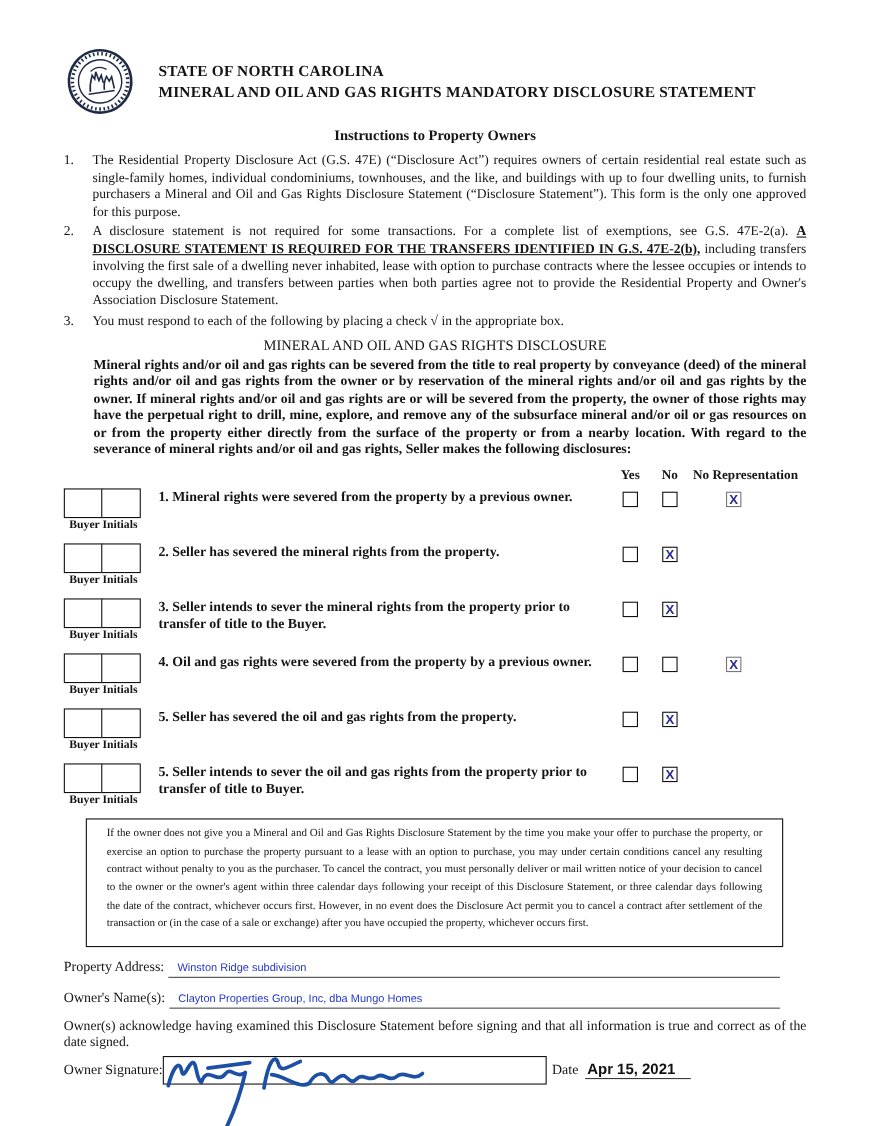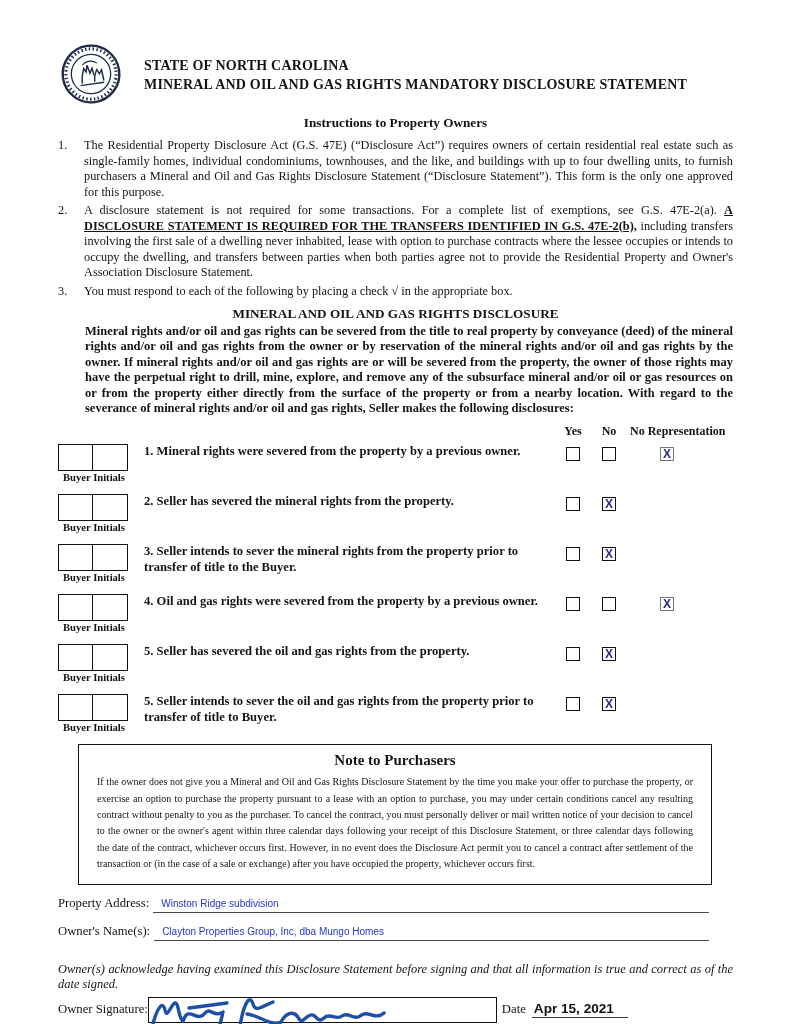--- a/index.html
+++ b/index.html
@@ -11,21 +11,21 @@
   .seal{width:66px;height:64px;flex:none;margin-top:2px;}
   .titles{margin-left:20px;margin-top:16px;font-weight:bold;font-size:14px;line-height:19px;letter-spacing:.2px;}
 
   .instr-heading{text-align:center;font-weight:bold;font-size:13.2px;margin:9px 0 7px;}
 
   .instr-item{display:flex;font-size:12.3px;line-height:15.5px;text-align:justify;margin-bottom:3px;}
   .instr-item .num{width:26px;flex:none;}
   .instr-item .body{flex:1;}
   .bu{font-weight:bold;text-decoration:underline;}
 
-  .disc-heading{text-align:center;font-weight:bold;font-size:13.2px;margin:7px 0 2px;}
+  .disc-heading{text-align:center;font-weight:normal;font-size:13.2px;margin:7px 0 2px;}
   .disc-intro{font-weight:bold;margin:0 0 0 27px;text-align:justify;font-size:12.5px;line-height:15.4px;}
 
   
   .colhead{display:flex;font-weight:bold;font-size:12px;margin:8px 0 5px;}
   .colhead .sp{width:498px;flex:none;}
   .hy{width:34px;flex:none;text-align:center;}
   .hn{width:38px;flex:none;text-align:center;}
   .hnr{flex:1;text-align:left;padding-left:2px;}
 
   .drow{display:flex;align-items:flex-start;margin-bottom:11px;}
@@ -46,21 +46,21 @@
   .note-box{margin:4px 0 10px 20px;width:634px;border:1.6px solid #111;box-sizing:border-box;padding:5px 18px 12px;}
   .note-title{text-align:center;font-weight:bold;font-size:15px;margin:2px 0 5px;}
   .note-body{text-align:justify;font-size:10px;line-height:16.3px;margin:0;}
 
   
   .field{display:flex;align-items:flex-start;margin-top:11px;font-size:12.7px;}
   .f-label{flex:none;padding-right:4px;}
   .f-line{flex:1;border-bottom:1.4px solid #4a4a4a;margin-right:24px;padding:0 0 1px 8px;}
   .f-value{color:#2336cc;font-family:"Liberation Sans",sans-serif;font-size:10px;}
 
-  .ack{font-style:italic;font-size:12.45px;line-height:15.2px;text-align:justify;margin:21px 0 2px;}
+  .ack{font-size:12.45px;line-height:15.2px;text-align:justify;margin:8px 0 2px;}
 
   .sigrow{display:flex;align-items:center;margin-top:4px;font-size:12.7px;}
   .sig-label{flex:none;}
   .sig-box{width:347px;height:24px;border:1.9px solid #111;flex:none;position:relative;background:#fff;}
   .date-label{margin-left:5px;flex:none;}
   .date-value{font-family:"Liberation Sans",sans-serif;font-weight:bold;font-size:13.6px;color:#111;
               border-bottom:1.7px solid #3a3a3a;margin-left:6px;padding:0 14px 1px 2px;}
 
   .sig-scrawl{position:absolute;left:-22px;top:-16px;width:330px;height:92px;overflow:visible;pointer-events:none;}
 </style>
@@ -217,21 +217,20 @@
           <span class="cb"></span>
         </div>
         <div class="colno">
           <span class="cb">X</span>
         </div>
         <div class="colnr"></div>
       </div>
     </div>
 
   <div class="note-box">
-    <div class="note-title">Note to Purchasers</div>
     <p class="note-body">If the owner does not give you a Mineral and Oil and Gas Rights Disclosure Statement by the time you make your offer to purchase the property, or exercise an option to purchase the property pursuant to a lease with an option to purchase, you may under certain conditions cancel any resulting contract without penalty to you as the purchaser. To cancel the contract, you must personally deliver or mail written notice of your decision to cancel to the owner or the owner's agent within three calendar days following your receipt of this Disclosure Statement, or three calendar days following the date of the contract, whichever occurs first. However, in no event does the Disclosure Act permit you to cancel a contract after settlement of the transaction or (in the case of a sale or exchange) after you have occupied the property, whichever occurs first.</p>
   </div>
 
   <div class="field">
     <span class="f-label">Property Address:</span>
     <span class="f-line">
       <span class="f-value">Winston Ridge subdivision</span>
     </span>
   </div>
 

